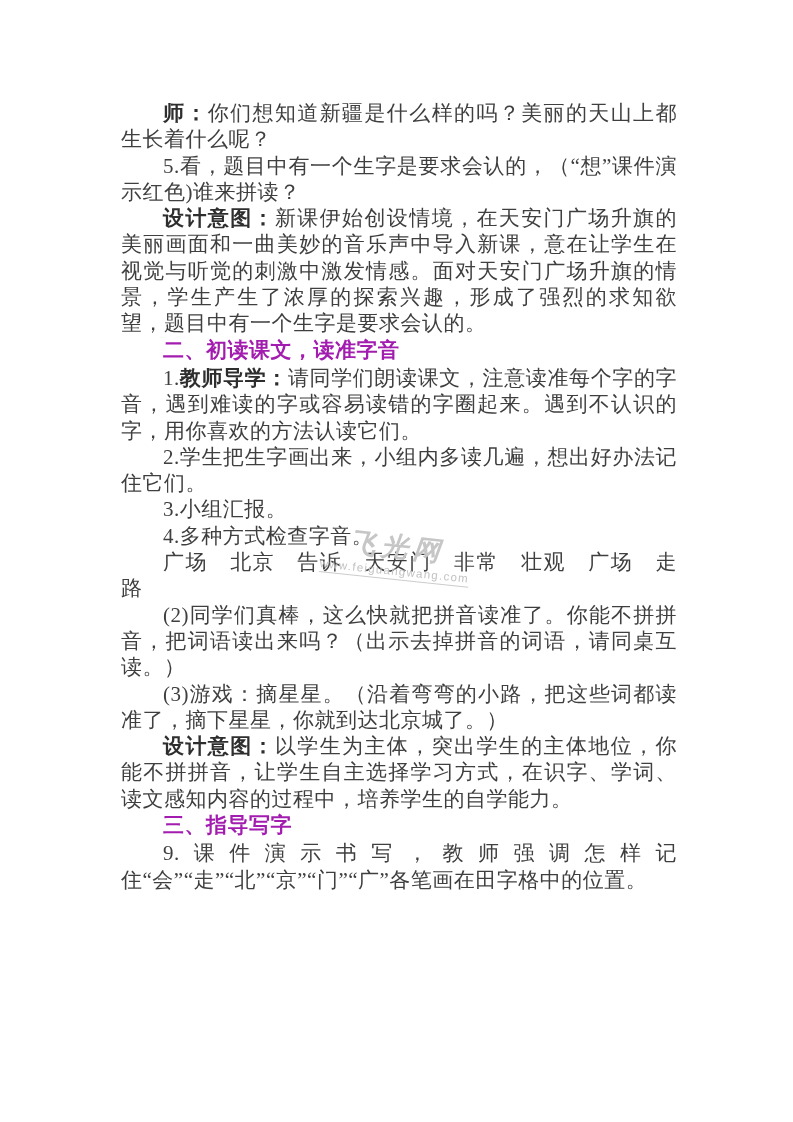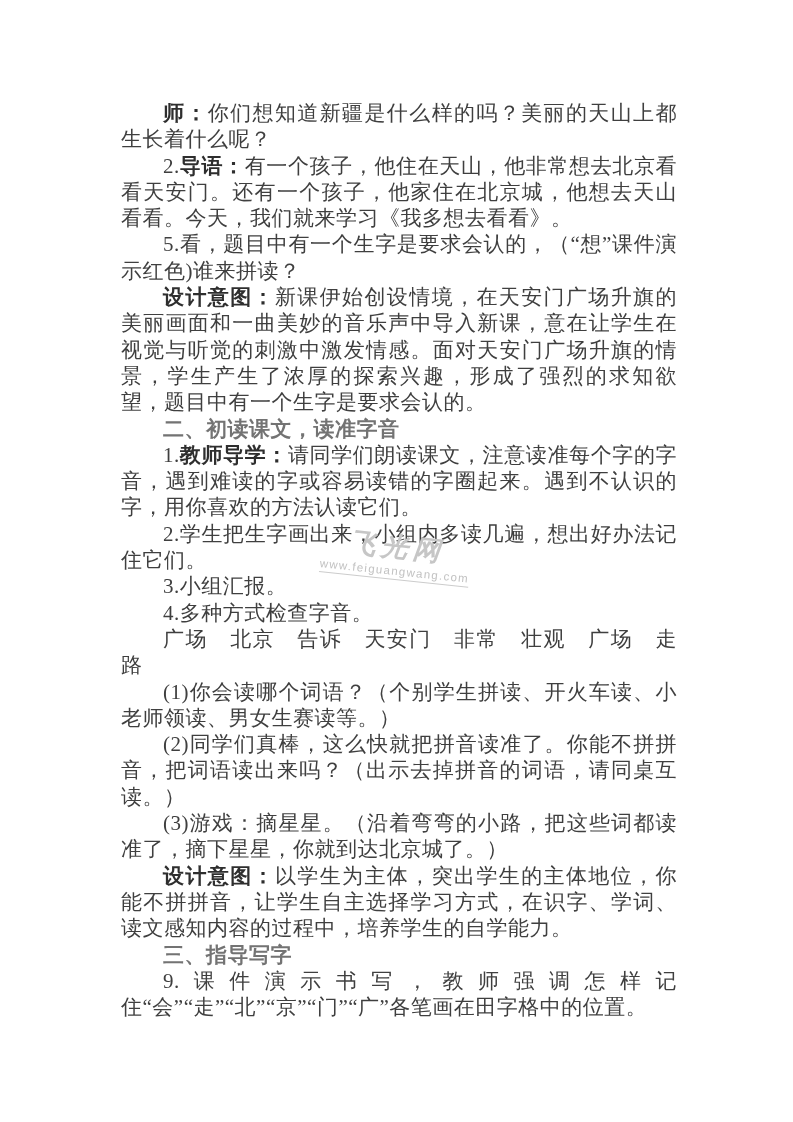--- a/index.html
+++ b/index.html
@@ -24,22 +24,22 @@
     letter-spacing: 0.5px;
   }
   .doc p { margin: 0; text-indent: 2em; }
   .doc .b {
     font-weight: 700;
     color: #2e2e2e;
     font-family: "Liberation Sans", "DejaVu Sans", sans-serif;
   }
   .doc p.heading span {
     font-weight: 700;
-    color: #737373;
-    font-family: Liberation Sans, sans-serif;
+    color: #a21caf;
+    font-family: Liberation Mono, monospace;
   }
   .watermark {
     position: absolute;
     left: 316px;
     top: 533px;
     width: 160px;
     transform: rotate(6deg);
     text-align: center;
     pointer-events: none;
   }
@@ -65,30 +65,28 @@
     font-family: "Liberation Sans", "DejaVu Sans", sans-serif;
   }
 </style>
 </head>
 <body>
 
 <div class="page">
 
   <div class="doc">
       <p class="body"><span class="b">师：</span><span class="r">你们想知道新疆是什么样的吗？美丽的天山上都生长着什么呢？</span></p>
-      <p class="body"><span class="r">2.</span><span class="b">导语：</span><span class="r">有一个孩子，他住在天山，他非常想去北京看看天安门。还有一个孩子，他家住在北京城，他想去天山看看。今天，我们就来学习《我多想去看看》。</span></p>
       <p class="body"><span class="r">5.看，题目中有一个生字是要求会认的，（“想”课件演示红色)谁来拼读？</span></p>
       <p class="body"><span class="b">设计意图：</span><span class="r">新课伊始创设情境，在天安门广场升旗的美丽画面和一曲美妙的音乐声中导入新课，意在让学生在视觉与听觉的刺激中激发情感。面对天安门广场升旗的情景，学生产生了浓厚的探索兴趣，形成了强烈的求知欲望，题目中有一个生字是要求会认的。</span></p>
       <p class="heading"><span class="b">二、初读课文，读准字音</span></p>
       <p class="body"><span class="r">1.</span><span class="b">教师导学：</span><span class="r">请同学们朗读课文，注意读准每个字的字音，遇到难读的字或容易读错的字圈起来。遇到不认识的字，用你喜欢的方法认读它们。</span></p>
       <p class="body"><span class="r">2.学生把生字画出来，小组内多读几遍，想出好办法记住它们。</span></p>
       <p class="body"><span class="r">3.小组汇报。</span></p>
       <p class="body"><span class="r">4.多种方式检查字音。</span></p>
       <p class="body"><span class="r">广场　北京　告诉　天安门　非常　壮观　广场　走路</span></p>
-      <p class="body"><span class="r">(1)你会读哪个词语？（个别学生拼读、开火车读、小老师领读、男女生赛读等。）</span></p>
       <p class="body"><span class="r">(2)同学们真棒，这么快就把拼音读准了。你能不拼拼音，把词语读出来吗？（出示去掉拼音的词语，请同桌互读。）</span></p>
       <p class="body"><span class="r">(3)游戏：摘星星。（沿着弯弯的小路，把这些词都读准了，摘下星星，你就到达北京城了。）</span></p>
       <p class="body"><span class="b">设计意图：</span><span class="r">以学生为主体，突出学生的主体地位，你能不拼拼音，让学生自主选择学习方式，在识字、学词、读文感知内容的过程中，培养学生的自学能力。</span></p>
       <p class="heading"><span class="b">三、指导写字</span></p>
       <p class="body"><span class="r">9.课件演示书写，教师强调怎样记住“会”“走”“北”“京”“门”“广”各笔画在田字格中的位置。</span></p>
     </div>
 
   <div class="watermark">
     <span class="wm-logo">飞光网</span>
     <span class="wm-url">www.feiguangwang.com</span>

